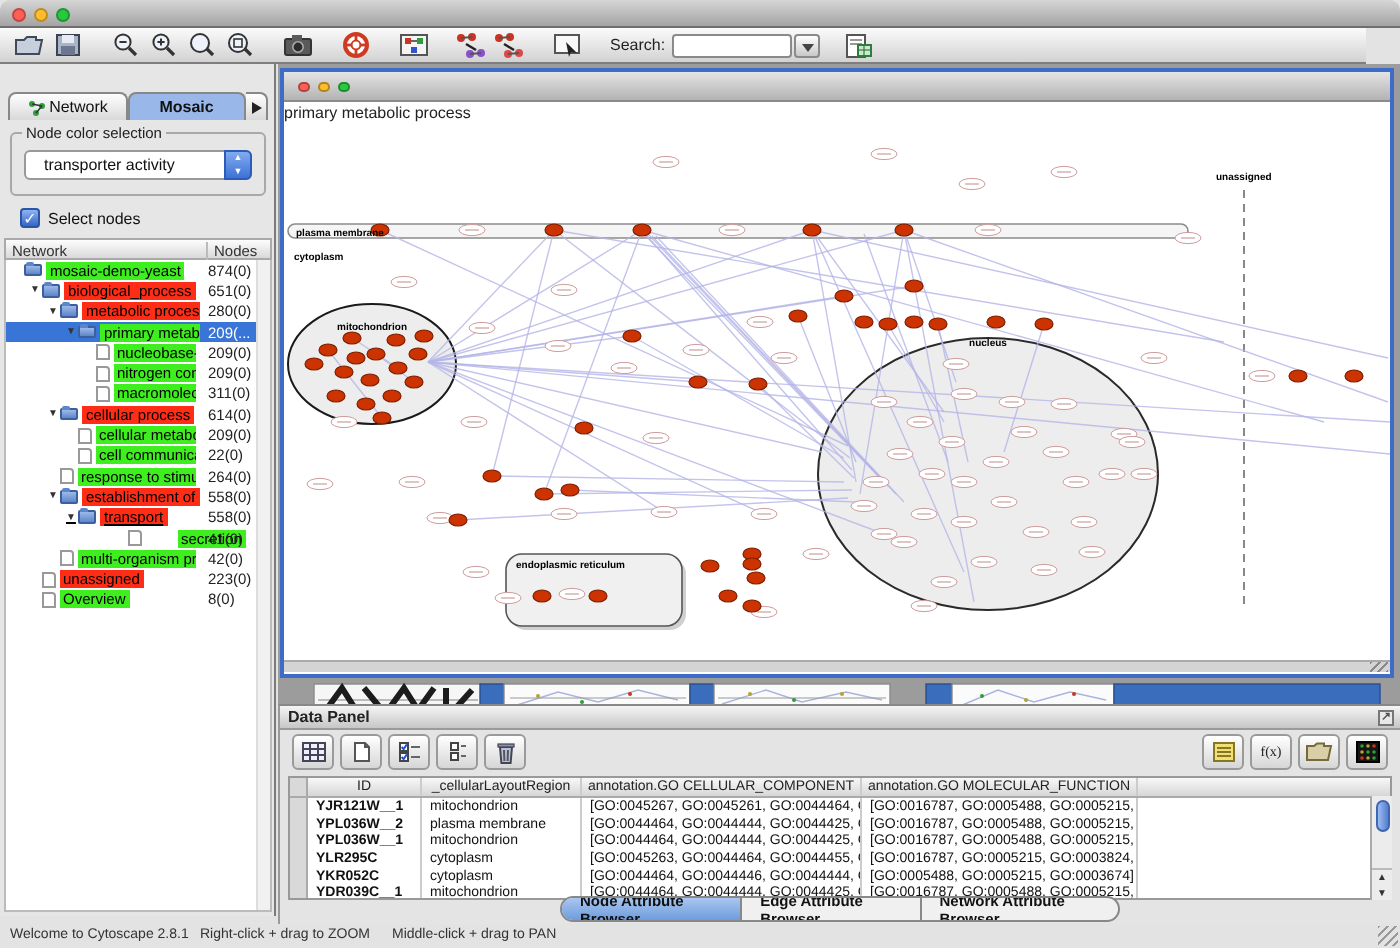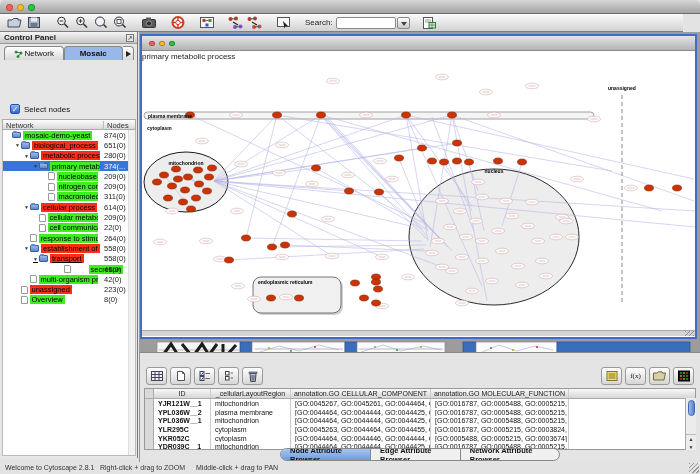--- a/index.html
+++ b/index.html
@@ -224,40 +224,46 @@
         <line x1="4" y1="4" x2="10" y2="4" stroke="#999"></line>
         <line x1="4" y1="6" x2="10" y2="6" stroke="#999"></line>
         <rect x="8" y="6.5" width="6.5" height="5.5" fill="#cfe6cf" stroke="#2c7e3c"></rect>
         <line x1="8" y1="9" x2="14.5" y2="9" stroke="#2c7e3c" stroke-width="0.6"></line>
         <line x1="11" y1="6.5" x2="11" y2="12" stroke="#2c7e3c" stroke-width="0.6"></line>
       </svg>
     </span>
 </div>
 
 <div class="cpanel">
-  <div class="phead">
-    <span>Control Panel</span>
-    <span class="floatic"></span>
-  </div>
   <div class="cptabs">
     <div class="cptab">
       <svg width="9" height="8">
           <circle cx="2" cy="2" r="1.5" fill="#2c9e3c"></circle>
           <circle cx="7" cy="3" r="1.5" fill="#2c9e3c"></circle>
           <circle cx="4" cy="6.5" r="1.5" fill="#2c9e3c"></circle>
           <line x1="2" y1="2" x2="7" y2="3" stroke="#333" stroke-width="0.7"></line>
           <line x1="7" y1="3" x2="4" y2="6.5" stroke="#333" stroke-width="0.7"></line>
         </svg>
       <span>Network</span>
     </div>
     <div class="cptab sel">
       <span>Mosaic</span>
     </div>
     <div class="tabarrow"></div>
   </div>
+  <div class="groupbox">
+    <div class="gblabel">Node color selection</div>
+    <div class="combo">
+      <span>transporter activity</span>
+      <span class="stepper">
+          <i>▲</i>
+          <i>▼</i>
+        </span>
+    </div>
+  </div>
   <div class="checkrow">
     <span class="cb"></span>
     <span>Select nodes</span>
   </div>
   <div class="treehead">
     <span>Network</span>
     <span class="c2">Nodes</span>
   </div>
   <div class="tree" id="tree">
       <div class="trow" style="padding-left: 2px;">
@@ -275,21 +281,21 @@
       <div class="trow" style="padding-left: 20px;">
         <span class="exp on"></span>
         <span class="ni folder"></span>
         <span class="chip red" style="max-width: 59px;">metabolic process</span>
         <span class="cnt">280(0)</span>
       </div>
       <div class="trow sel" style="padding-left: 29px;">
         <span class="exp on"></span>
         <span class="ni folder"></span>
         <span class="chip green" style="max-width: 50px;">primary metabo</span>
-        <span class="cnt">374(...</span>
+        <span class="cnt">209(...</span>
       </div>
       <div class="trow" style="padding-left: 38px;">
         <span class="exp"></span>
         <span class="ni file"></span>
         <span class="chip green" style="max-width: 41px;">nucleobase-</span>
         <span class="cnt">209(0)</span>
       </div>
       <div class="trow" style="padding-left: 38px;">
         <span class="exp"></span>
         <span class="ni file"></span>
@@ -641,20 +647,24 @@
       <polyline points="341,12 360,4 378,10 396,5 414,9" fill="none" stroke="#aab4dd" stroke-width="0.7"></polyline>
       <circle cx="352" cy="7" r="1" fill="#2c9e3c"></circle>
         <circle cx="374" cy="9" r="1" fill="#b4a32c"></circle>
         <circle cx="398" cy="6" r="1" fill="#cc3322"></circle>
       <rect x="418" y="1" width="133" height="14" fill="#3a6ebd" stroke="#2a4e8d" stroke-width="0.7"></rect>
     </svg>
   </div>
 </div>
 
 <div class="dpanel">
+  <div class="phead">
+    <span>Data Panel</span>
+    <span class="floatic"></span>
+  </div>
   <div class="dtoolbar">
     <span class="dbtn">
         <svg width="14" height="12">
           <rect x="1.5" y="1.5" width="11" height="9" fill="#eef" stroke="#445"></rect>
           <line x1="1.5" y1="4.5" x2="12.5" y2="4.5" stroke="#445"></line>
           <line x1="1.5" y1="7.5" x2="12.5" y2="7.5" stroke="#445"></line>
           <line x1="5" y1="1.5" x2="5" y2="10.5" stroke="#445"></line>
           <line x1="9" y1="1.5" x2="9" y2="10.5" stroke="#445"></line>
         </svg>
       </span>

